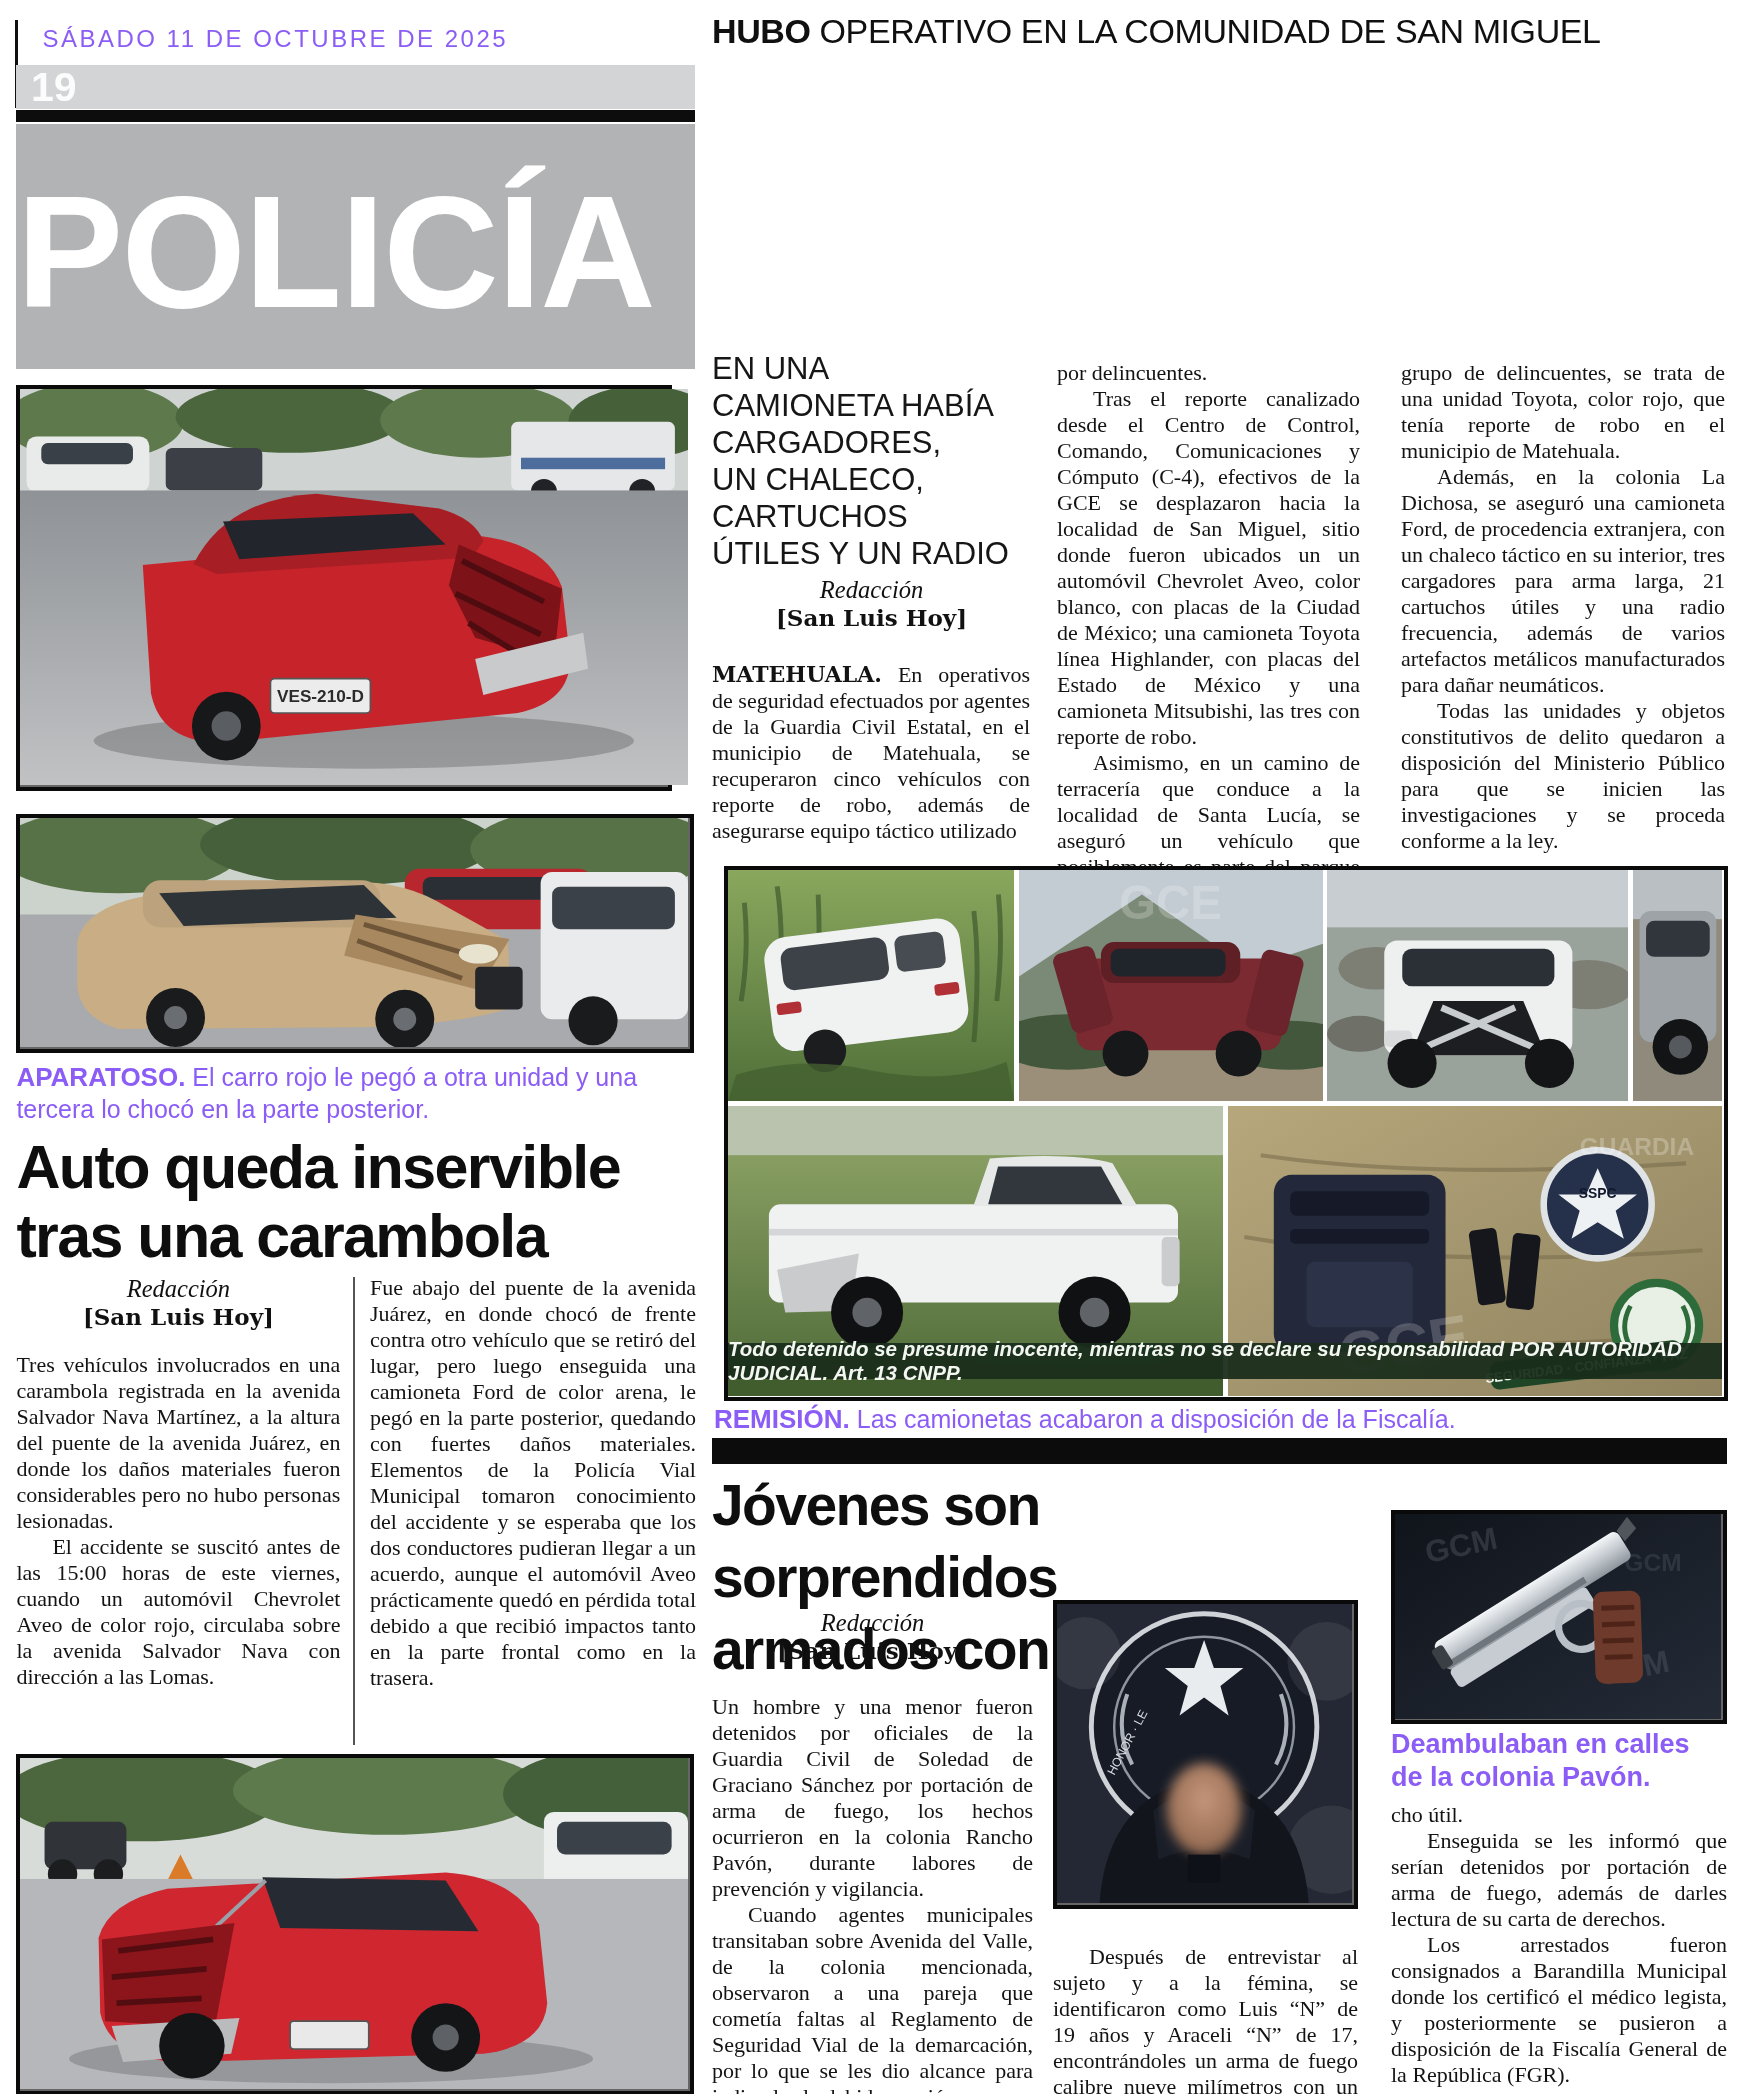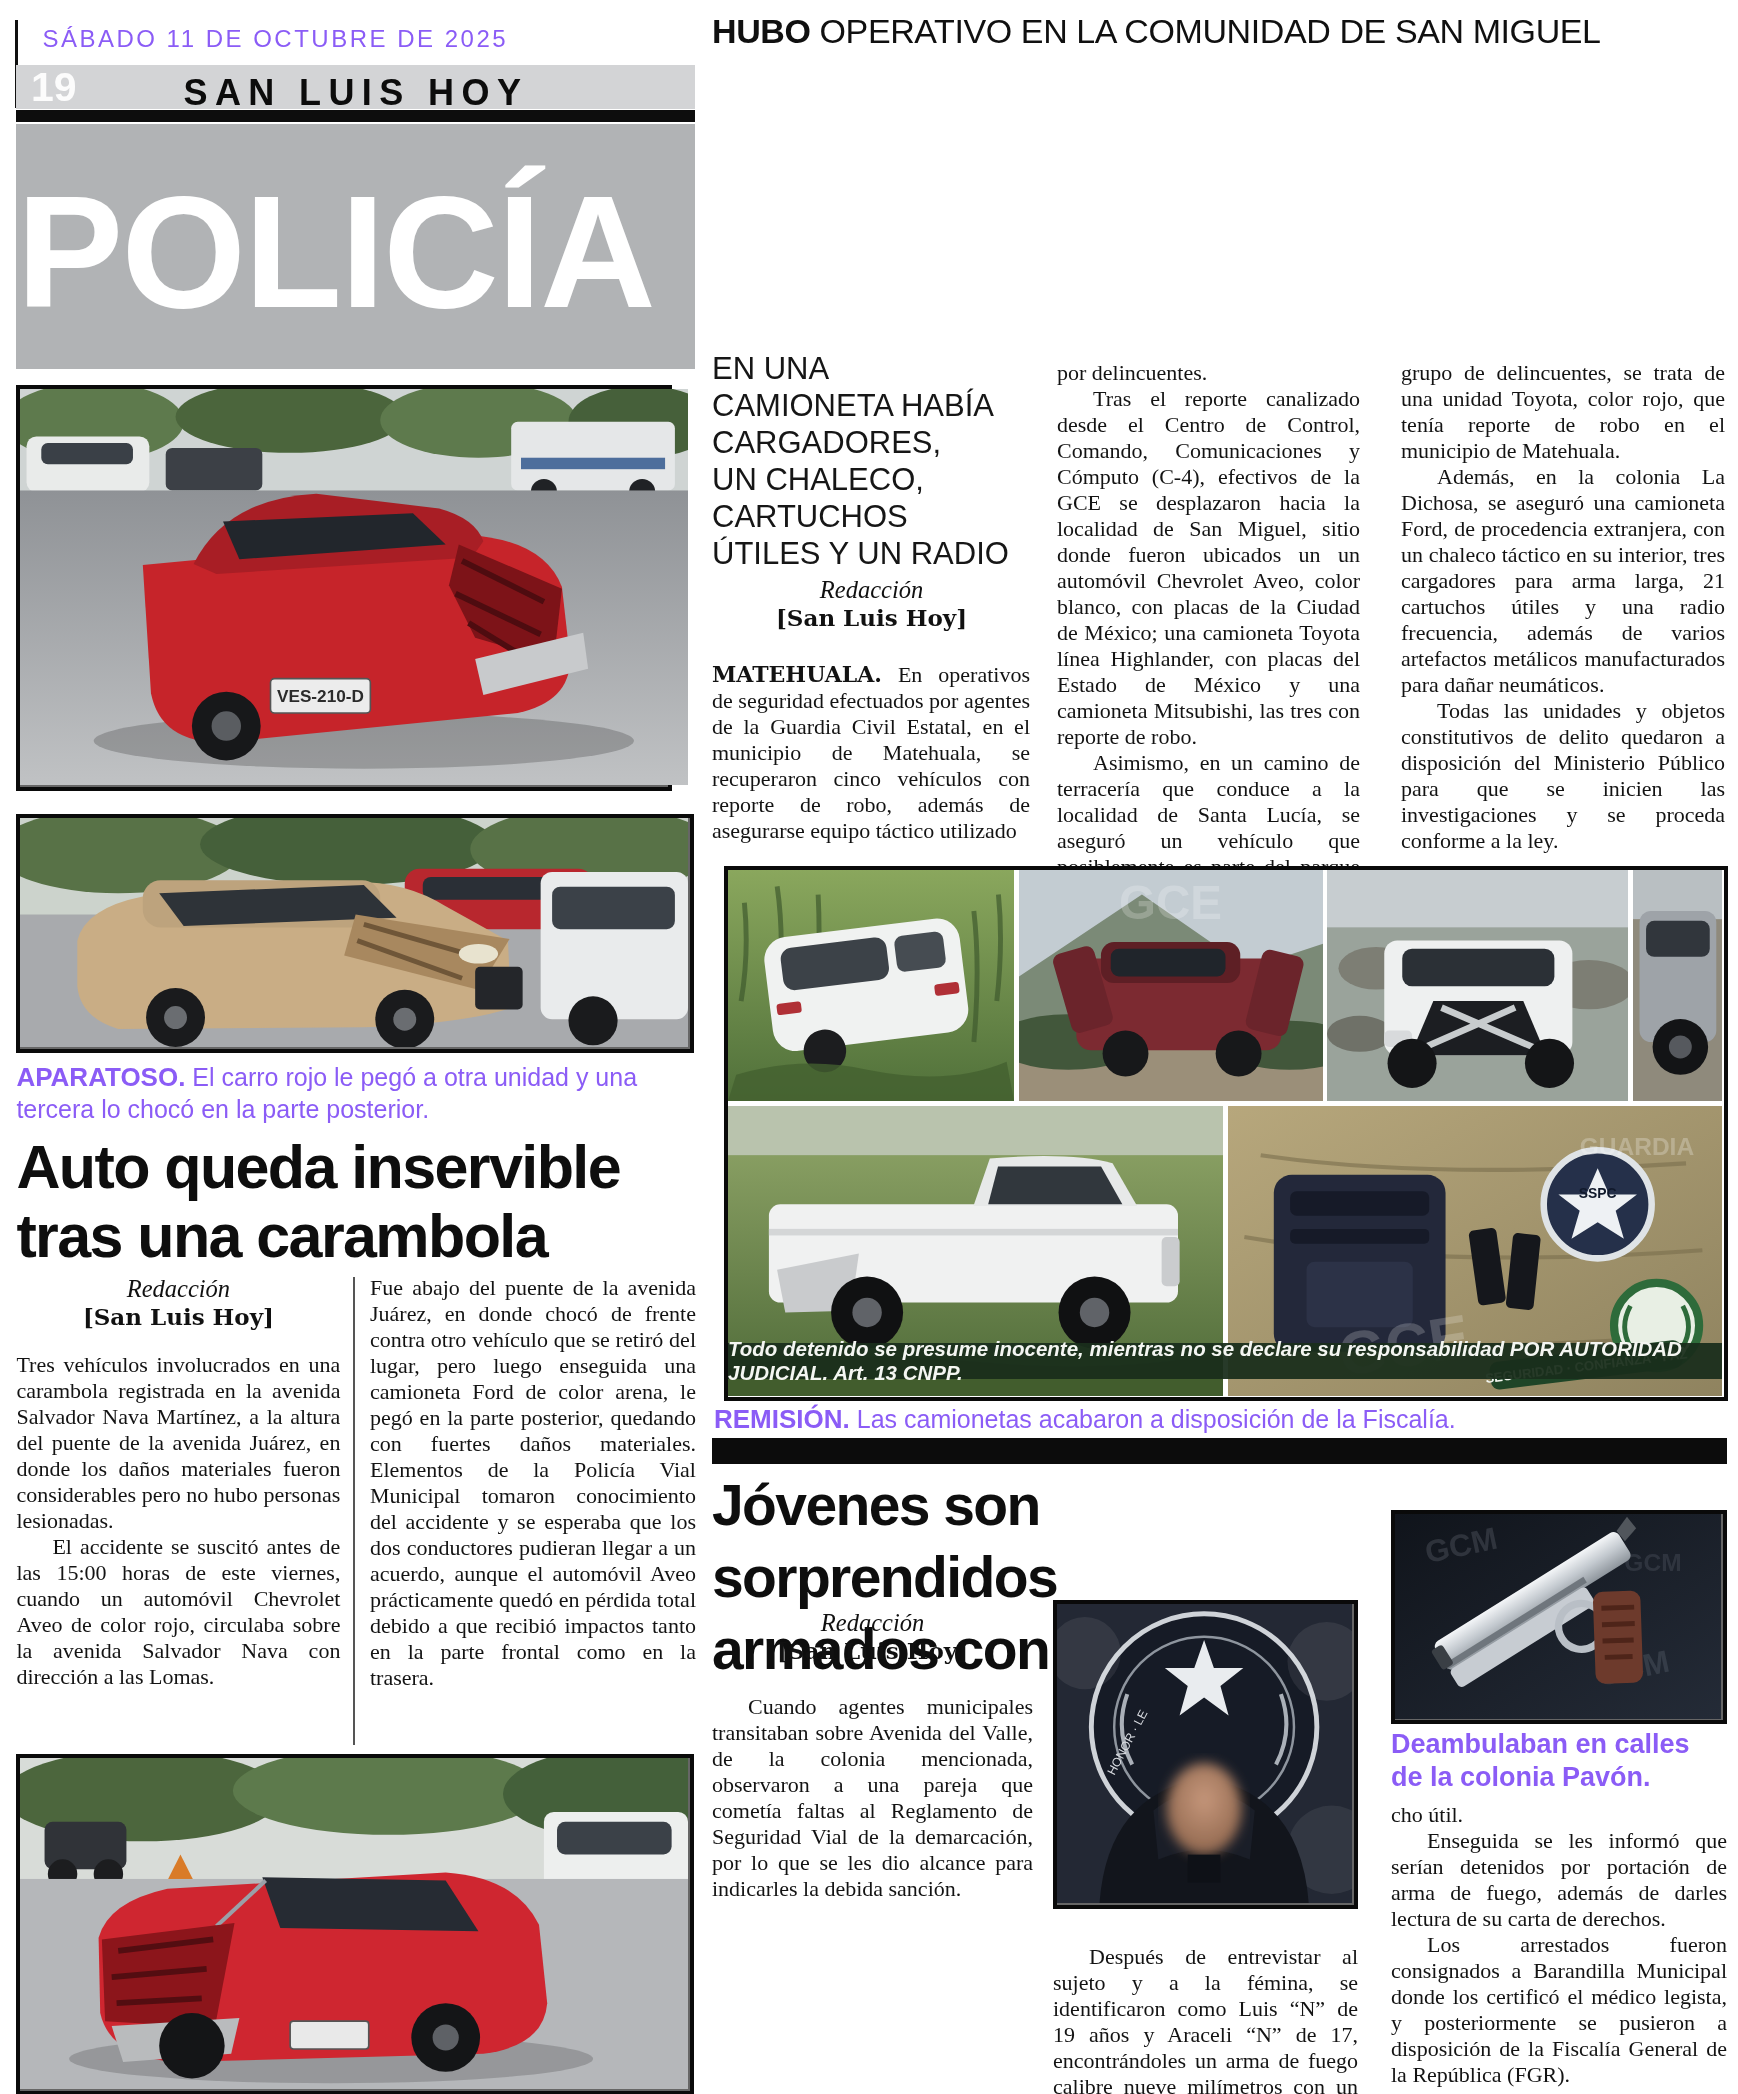--- a/index.html
+++ b/index.html
@@ -84,21 +84,20 @@
 </style>
 </head>
 <body>
 
 <div class="page">
 
   <div class="abs" id="edge-tick"></div>
   <div class="abs" id="date">SÁBADO 11 DE OCTUBRE DE 2025</div>
   <div class="abs" id="masthead-bar"></div>
   <div class="abs" id="page-num">19</div>
-  <div class="abs" id="masthead">SAN LUIS HOY</div>
   <div class="abs" id="head-rule"></div>
   <div class="abs" id="policia-box"></div>
   <div class="abs" id="policia">POLICÍA</div>
 
   <div class="abs pframe" id="photo1">
     <svg width="668" height="396" viewBox="0 0 816 484" preserveAspectRatio="none">
       <defs>
         <linearGradient id="road1" x1="0" y1="0" x2="0" y2="1">
           <stop offset="0" stop-color="#8f9296"></stop>
             <stop offset="1" stop-color="#c0c2c4"></stop>
@@ -363,20 +362,21 @@
   </div>
   <div class="abs" id="black-bar"></div>
 
   <div class="abs pre" id="jov-headline">Jóvenes son sorprendidos
 armados con una pistola</div>
   <div class="abs byline" id="jov-byline">
     <span class="by-role">Redacción</span>
     <span class="by-brand">[San Luis Hoy]</span>
   </div>
   <div class="abs body" id="j-col1">
+    <p>Un hombre y una menor fueron detenidos por oficiales de la Guardia Civil de Soledad de Graciano Sánchez por portación de arma de fuego, los hechos ocurrieron en la colonia Rancho Pavón, durante labores de prevención y vigilancia.</p>
     <p class="ind">Cuando agentes municipales transitaban sobre Avenida del Valle, de la colonia mencionada, observaron a una pareja que cometía faltas al Reglamento de Seguridad Vial de la demarcación, por lo que se les dio alcance para indicarles la debida sanción.</p>
   </div>
 
   <div class="abs pframe" id="suspect-photo">
     <svg width="295" height="299" viewBox="0 0 361 365" preserveAspectRatio="none">
       <defs>
         <radialGradient id="skin" cx="0.5" cy="0.4" r="0.8">
           <stop offset="0" stop-color="#c6977b"></stop>
             <stop offset="1" stop-color="#7e573f"></stop>
         </radialGradient>

